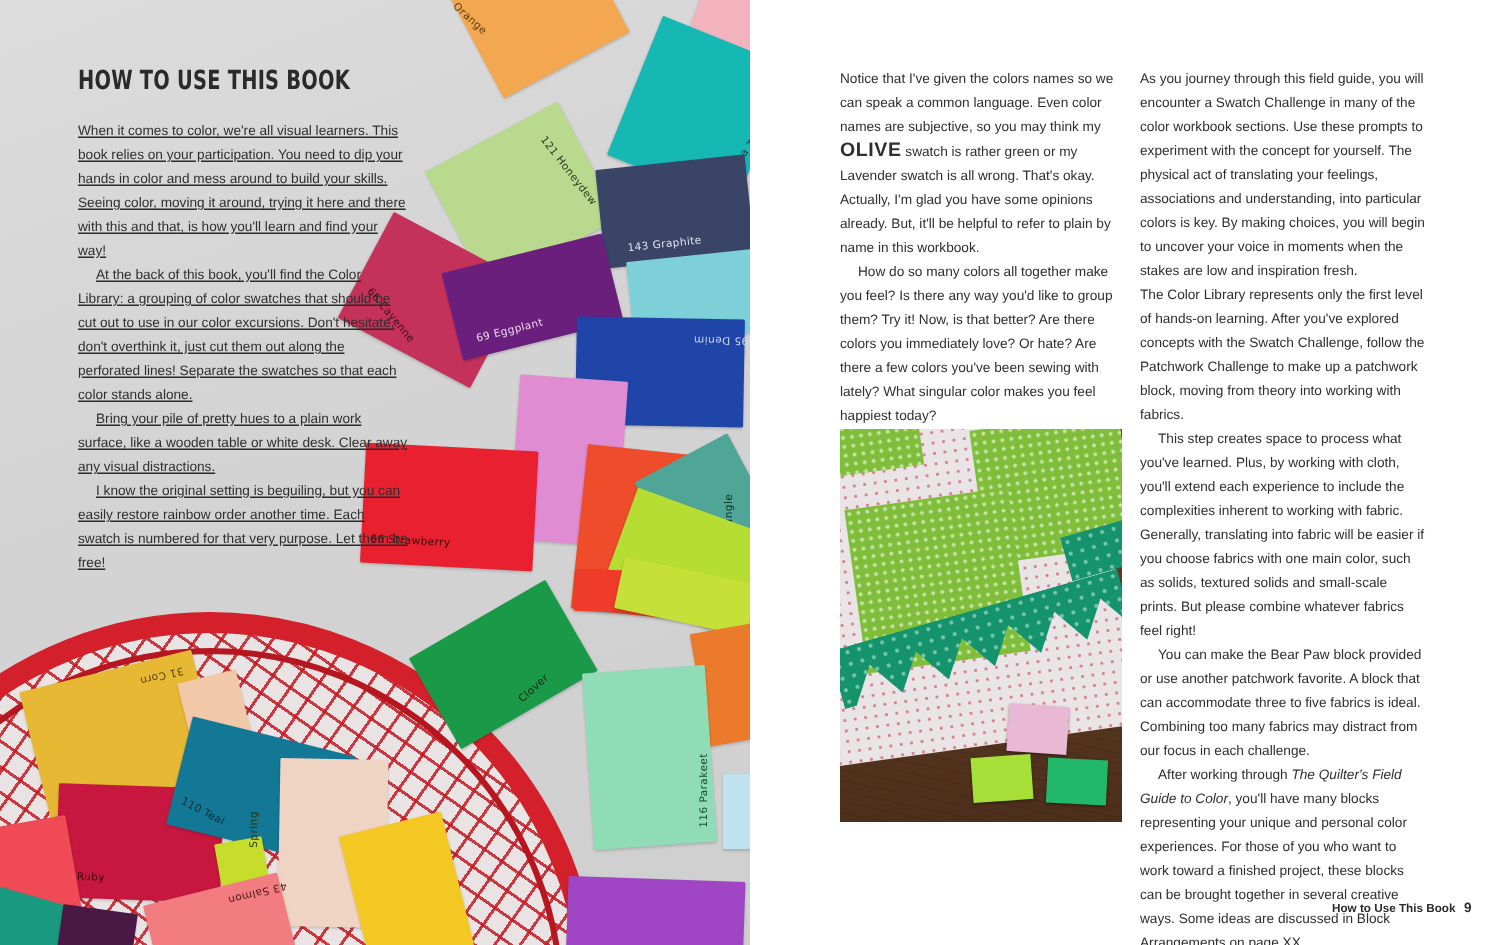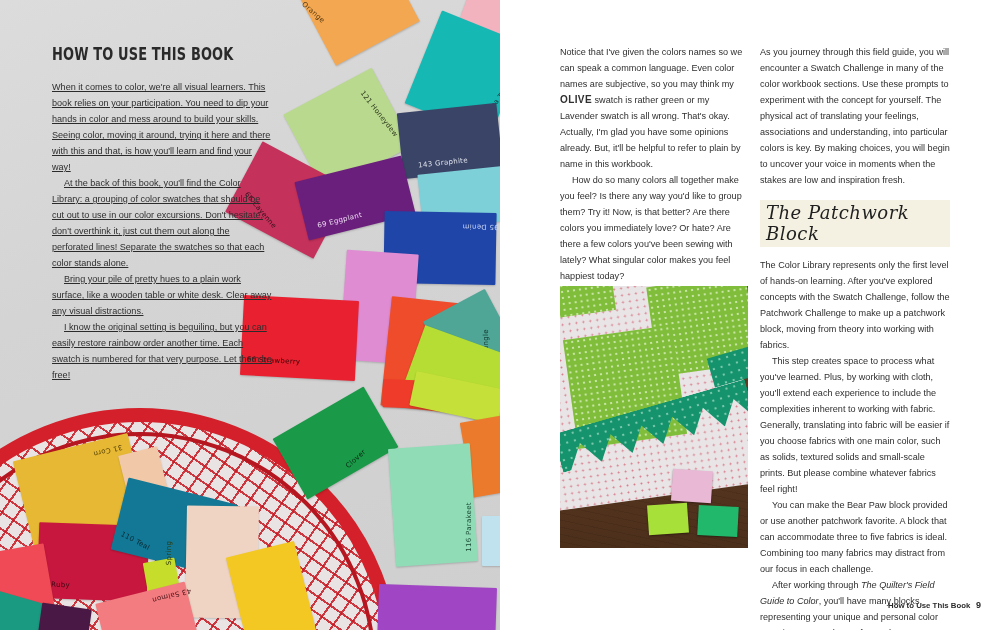--- a/index.html
+++ b/index.html
@@ -54,21 +54,21 @@
   .body-text p.indent { text-indent: 12px; }
   .left-text .body-text { margin-top: 13px; text-decoration: underline; }
 
   
   .col {
     position: absolute; top: 44px;
   }
   .col-mid { left: 560px; width: 188px; }
   .col-right { left: 760px; width: 190px; }
 
-  .olive-caps { font-weight: bold; font-size: 10px; letter-spacing: 0.4px; }
+  .olive-caps { font-weight: bold; font-size: 13px; letter-spacing: 0.4px; }
 
   .tip {
     position: relative; margin-top: 16px; height: 34px; padding-left: 20px;
   }
   .tip-icon { position: absolute; left: 0; top: -6px; width: 16px; height: 40px; }
   .tip-text { font-size: 8.2px; font-weight: bold; line-height: 12px; color: #1e1e1e; }
   .tip-word { font-family: "DejaVu Serif", serif; font-size: 10px; margin-right: 3px; }
 
   .quilt-photo {
     position: absolute; left: 560px; top: 286px; width: 188px; height: 262px;
@@ -220,21 +220,20 @@
   <div class="fabric-green" style="left:10px;top:46px;width:110px;height:110px;transform:rotate(-8deg);"></div>
   <div class="fabric-teal" style="left:-6px;top:120px;width:200px;height:40px;transform:rotate(-16deg);clip-path:polygon(0 0,100% 0,100% 100%,92% 40%,84% 100%,76% 40%,68% 100%,60% 40%,52% 100%,44% 40%,36% 100%,28% 40%,20% 100%,12% 40%,4% 100%,0 100%);"></div>
   <div class="fabric-teal" style="left:150px;top:66px;width:44px;height:30px;transform:rotate(-16deg);"></div>
   <div class="mini-swatch" style="left:112px;top:184px;width:40px;height:32px;background:#e8b8d4;transform:rotate(4deg);"></div>
   <div class="mini-swatch" style="left:88px;top:218px;width:40px;height:30px;background:#a8e03a;transform:rotate(-4deg);"></div>
   <div class="mini-swatch" style="left:138px;top:220px;width:40px;height:30px;background:#22b86c;transform:rotate(3deg);"></div>
 </div>
 
 <div class="col col-right body-text">
   <p>As you journey through this field guide, you will encounter a Swatch Challenge in many of the color workbook sections. Use these prompts to experiment with the concept for yourself. The physical act of translating your feelings, associations and understanding, into particular colors is key. By making choices, you will begin to uncover your voice in moments when the stakes are low and inspiration fresh.</p>
-  <div class="script-band script-band-right">The Patchwork Block</div>
   <p>The Color Library represents only the first level of hands-on learning. After you've explored concepts with the Swatch Challenge, follow the  Patchwork Challenge to make up a patchwork block, moving from theory into working with fabrics.</p>
   <p class="indent">This step creates space to process what you've learned. Plus, by working with cloth, you'll extend each experience to include the complexities inherent to working with fabric. Generally, translating into fabric will be easier if you choose fabrics with one main color, such as solids, textured solids and small-scale prints. But please combine whatever fabrics feel right!</p>
   <p class="indent">You can make the Bear Paw block provided or use another patchwork favorite. A block that can accommodate three to five fabrics is ideal. Combining too many fabrics may distract from our focus in each challenge.</p>
   <p class="indent"><span>After working through </span><em>The Quilter's Field Guide to Color</em><span>, you'll have many blocks representing your unique and personal color experiences. For those of you who want to work toward a finished project, these blocks can be brought together in several creative ways. Some ideas are discussed in Block Arrangements on page XX.</span></p>
 </div>
 
 <div class="footer">How to Use This Book</div>
 <div class="page-number">9</div>
 
 </body></html>

